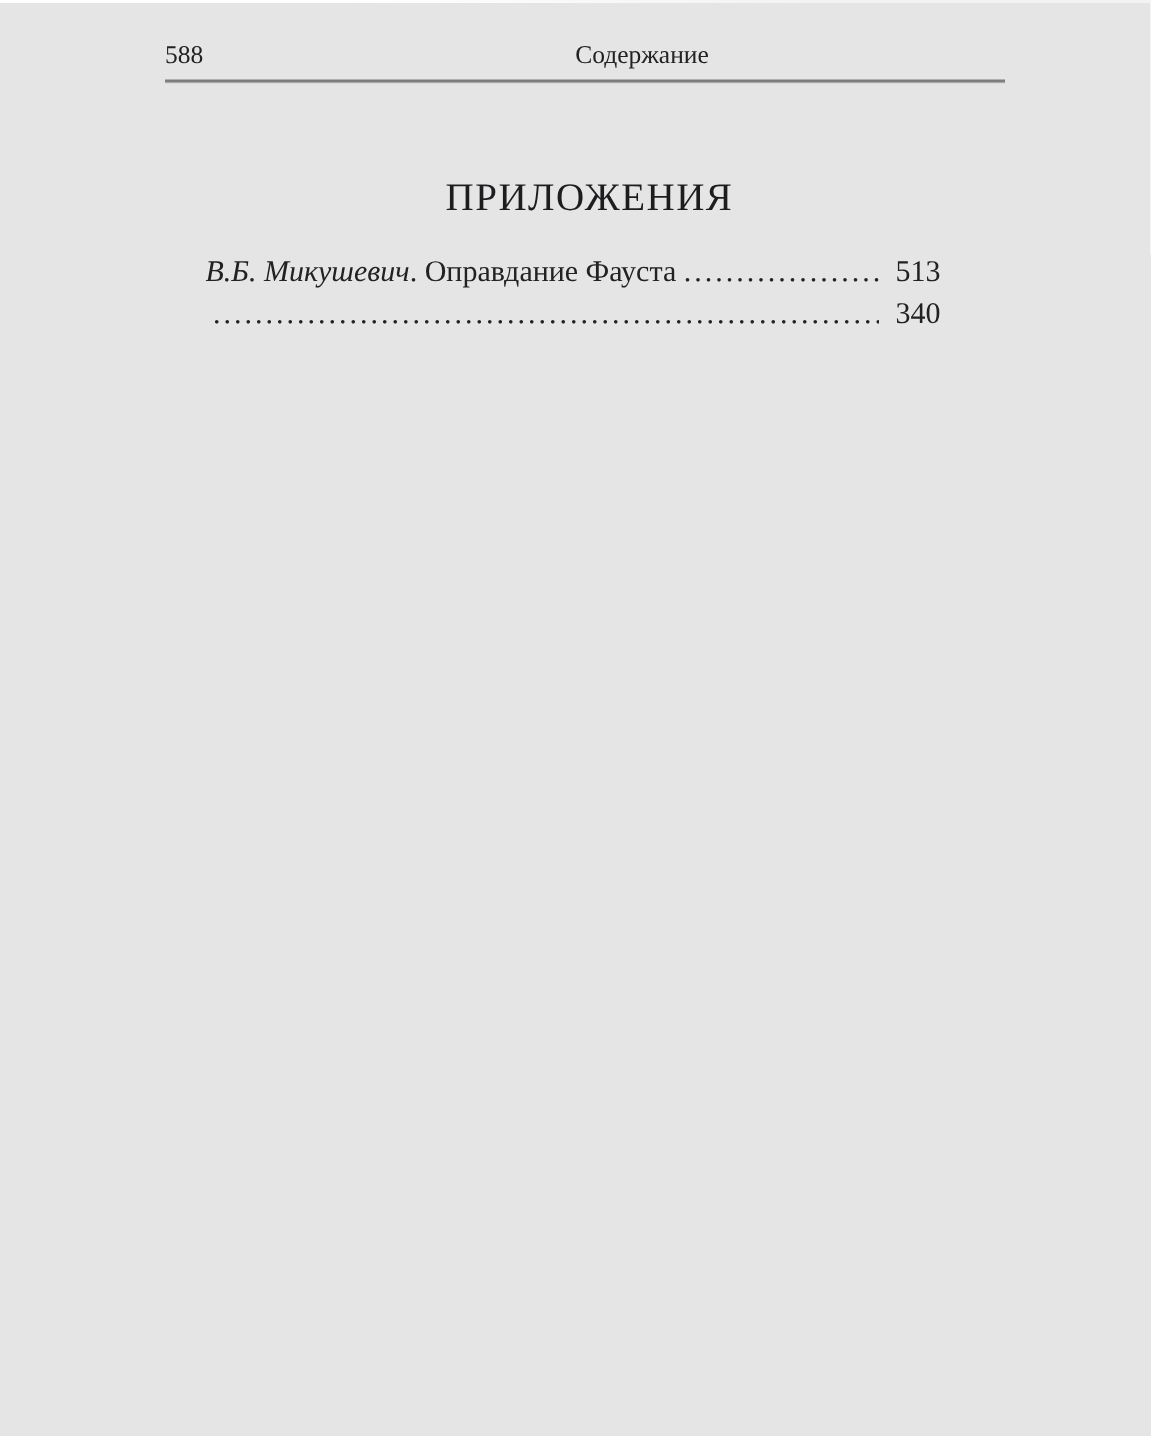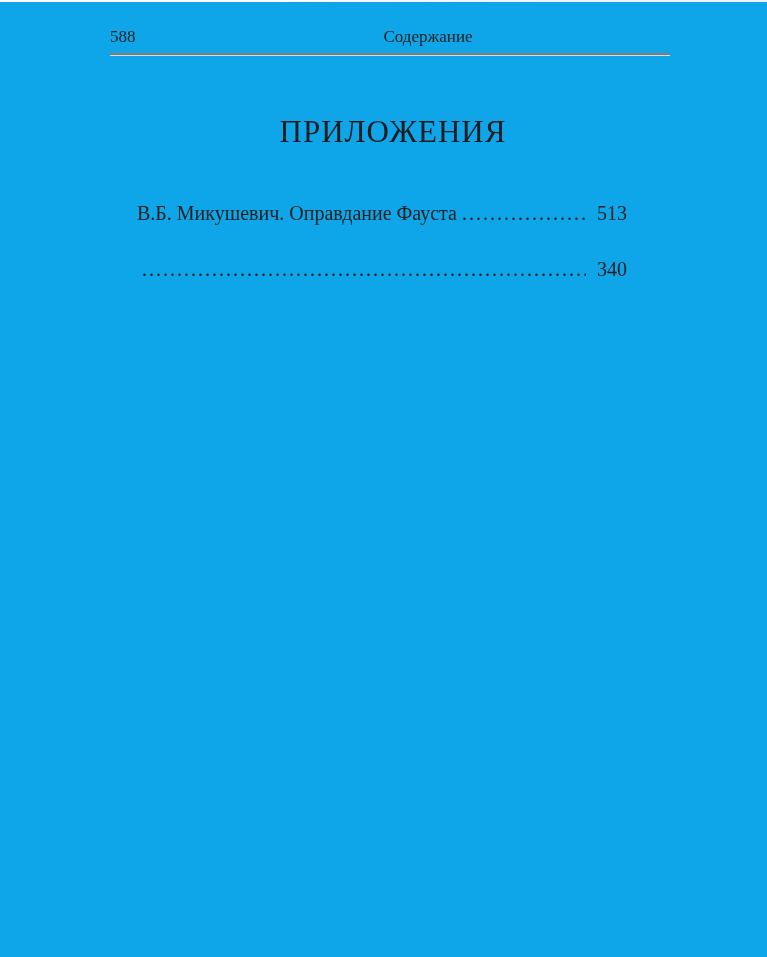--- a/index.html
+++ b/index.html
@@ -4,21 +4,21 @@
 <style>
   html, body {
     margin: 0;
     padding: 0;
     background: #ffffff;
   }
   .page {
     position: relative;
     width: 767px;
     height: 957px;
-    background: #0ea5e9;
+    background: #e5e5e5;
     font-family: "Liberation Serif", "DejaVu Serif", serif;
     color: #222222;
     overflow: hidden;
     box-sizing: border-box;
   }
   .page-edge-top {
     position: absolute;
     top: 0; left: 0; right: 0;
     height: 2px;
     background: linear-gradient(to right, #ffffff 30%, #f2f3f4 70%);
@@ -50,54 +50,53 @@
   .head-rule {
     margin-top: 6px;
     height: 2px;
     background: #7d7d7d;
     border-bottom: 1px solid #d9d9d9;
   }
   
   .section-title {
     margin-top: 58px;
     text-align: center;
-    font-size: 31px;
+    font-size: 26px;
     line-height: 36px;
     letter-spacing: 1px;
     color: #1d1d1f;
     font-weight: 400;
     transform: translateX(3px);
   }
   
   .toc {
     margin-top: 13px;
     margin-left: 27px;
     width: 490px;
     font-size: 20px;
   }
   .toc-entry {
     display: flex;
     align-items: baseline;
     line-height: 28px;
     white-space: nowrap;
   }
-  .toc-entry .seg-italic { }
+  .toc-entry .seg-italic { font-style: italic; }
   .toc-entry .seg-roman  { font-style: normal; }
   .leader {
     flex: 1 1 auto;
     overflow: hidden;
     white-space: nowrap;
     letter-spacing: 2px;
     padding-left: 5px;
     min-width: 20px;
   }
   .toc-page-num {
     flex: 0 0 auto;
     padding-left: 11px;
-    margin-top: 28px;
   }
 </style>
 </head>
 <body>
 
 <div class="page">
   <div class="page-edge-top"></div>
 
   <div class="content">
 

